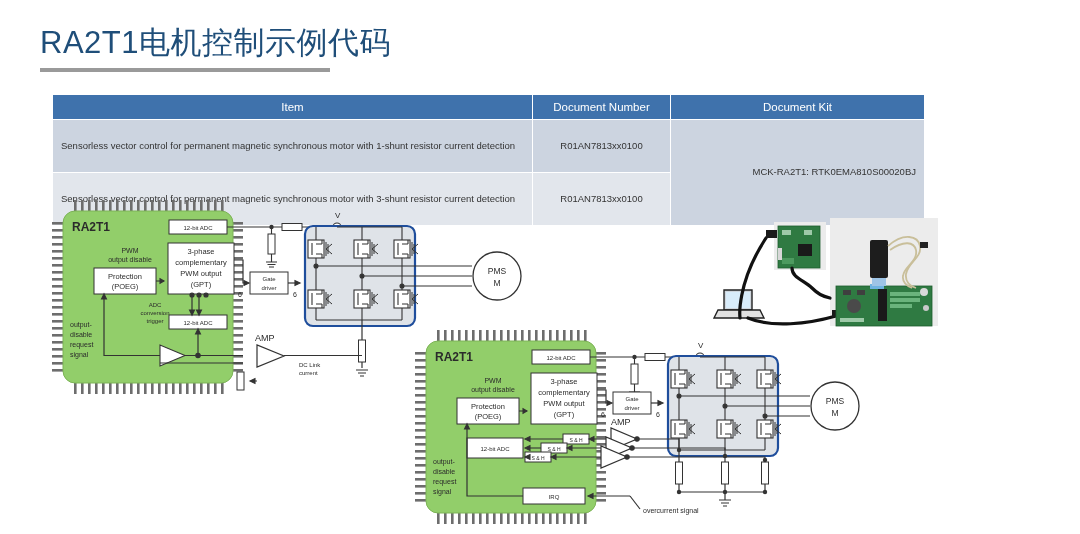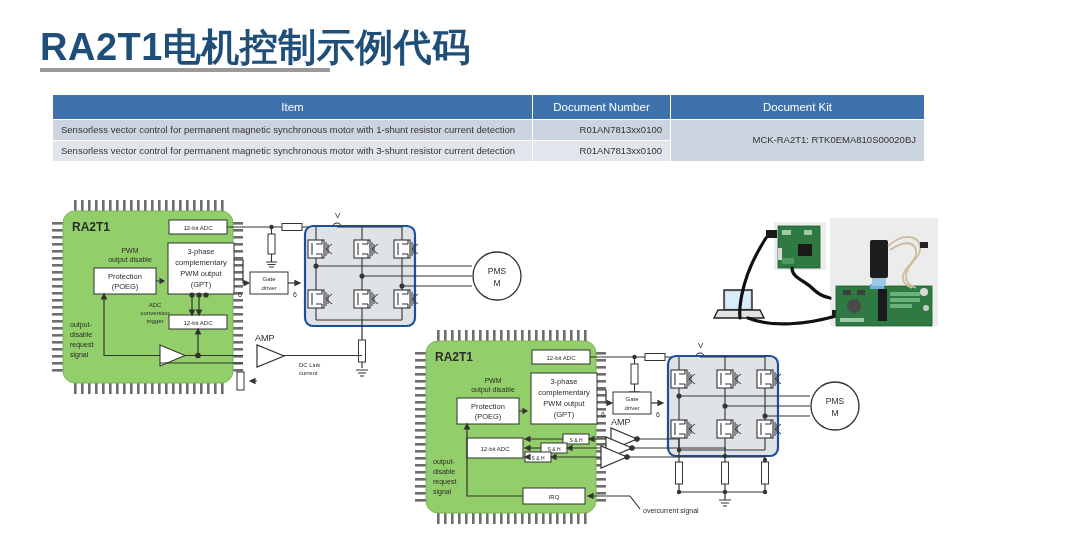--- a/index.html
+++ b/index.html
@@ -3,46 +3,46 @@
 <meta charset="utf-8">
 <style>
   html,body{margin:0;padding:0;}
   body{
     width:1080px;height:534px;background:#ffffff;overflow:hidden;position:relative;
     font-family:"Liberation Sans","DejaVu Sans",sans-serif;color:#222;
   }
   
   #slide-title{
     position:absolute;left:40px;top:22px;
-    font-size:38px;font-weight:bold;color:#1f4e79;letter-spacing:0.5px;
+    font-size:31px;font-weight:normal;color:#1f4e79;letter-spacing:0.5px;
     white-space:nowrap;
   }
   #title-rule{
     position:absolute;left:40px;top:68px;width:290px;height:4px;
     background:#9a9a9a;
   }
   
   #spec-table{
     position:absolute;left:52px;top:94px;width:872px;
     border-collapse:collapse;table-layout:fixed;
   }
   #spec-table th{
     background:#3f72ac;color:#ffffff;font-size:11.5px;font-weight:normal;
     padding:6px 4px;border:1px solid #ffffff;
   }
   #spec-table td{
-    font-size:9.5px;color:#333;padding:3px 8px;border:1px solid #ffffff;
+    font-size:9.5px;color:#333;padding:19px 8px;border:1px solid #ffffff;
     vertical-align:middle;line-height:1.45;
   }
   .col-item{width:480px;}
   .col-doc{width:138px;}
   .col-kit{width:254px;}
   .row-a .cell-item,.row-a .cell-doc{background:#ccd4e0;}
   .row-b .cell-item,.row-b .cell-doc{background:#e2e6ec;}
-  .cell-doc{text-align:right;white-space:nowrap;}
+  .cell-doc{text-align:center;white-space:nowrap;}
   .cell-kit{background:#ccd4e0;text-align:right;font-size:10px;}
   
   .diagram{position:absolute;}
   #diagram-one{left:52px;top:200px;width:520px;height:205px;}
   #diagram-two{left:415px;top:330px;width:520px;height:204px;}
   #hardware-photo{position:absolute;left:712px;top:212px;width:242px;height:128px;}
   svg{display:block;overflow:visible;}
   .dg-txt{font-family:"Liberation Sans","DejaVu Sans",sans-serif;fill:#2b2b2b;}
 </style>
 </head>

